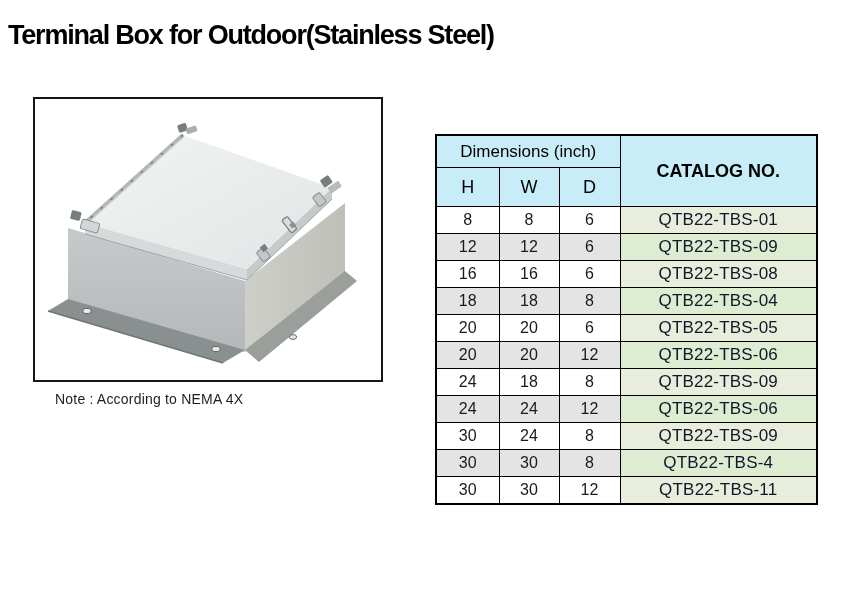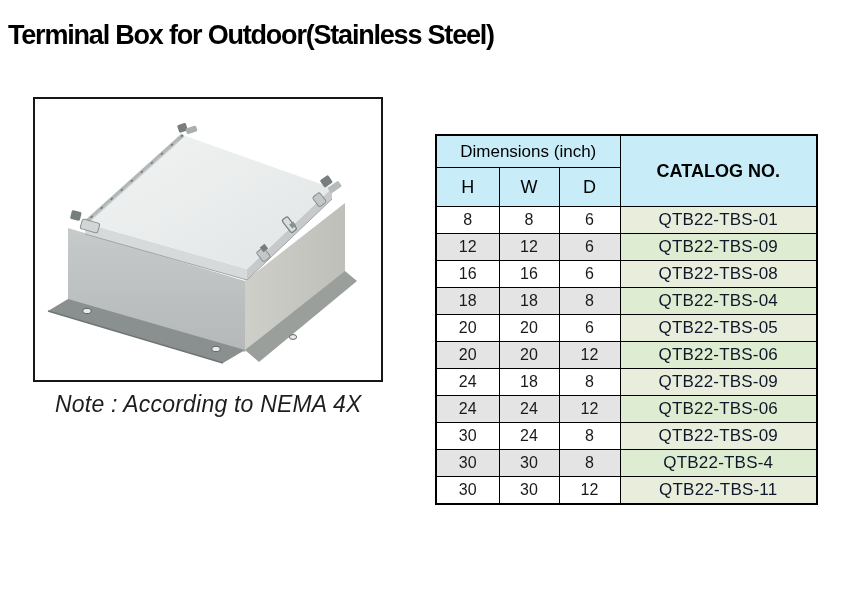--- a/index.html
+++ b/index.html
@@ -29,25 +29,24 @@
     width: 346px; height: 281px;
     border: 2px solid #161616;
     background: #ffffff;
     box-sizing: content-box;
   }
   .figure-frame svg { display: block; }
 
   .note {
     position: absolute;
     left: 55px; top: 391px;
-    font-size: 23px;
+    font-size: 14px;
     color: #1e1e1e;
     letter-spacing: 0.2px;
     white-space: nowrap;
-    font-style: italic;
   }
 
   table.spec {
     position: absolute;
     left: 435px; top: 98px;
     border-collapse: collapse;
     table-layout: fixed;
     border: 2px solid #000;
     margin-top: 36px;
   }

